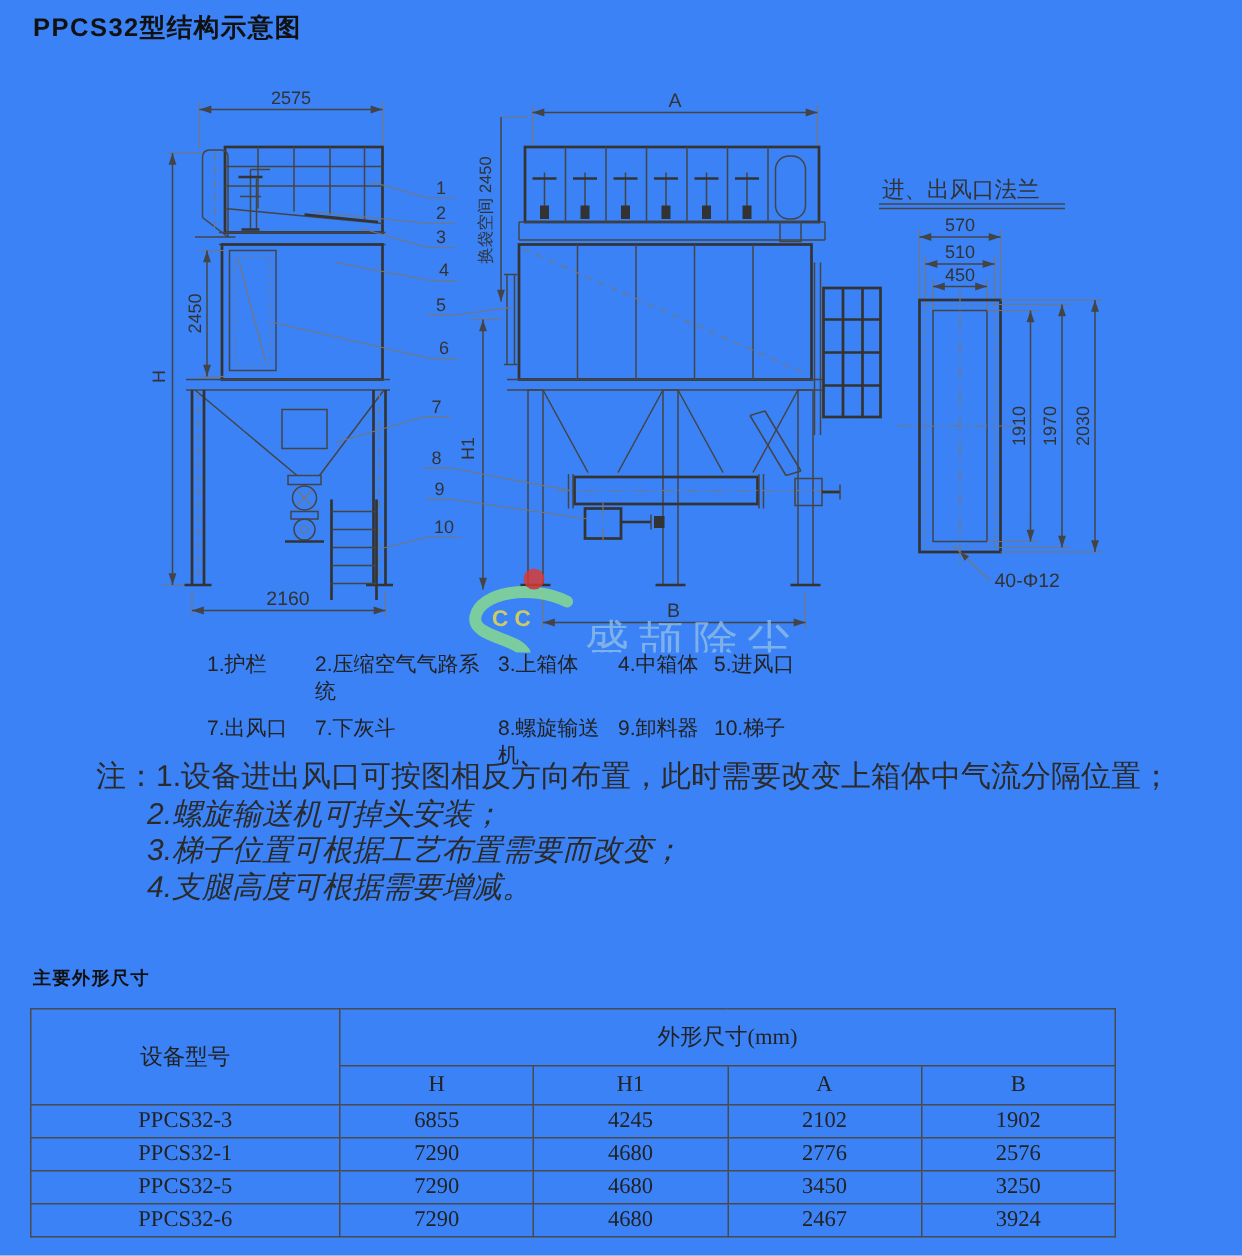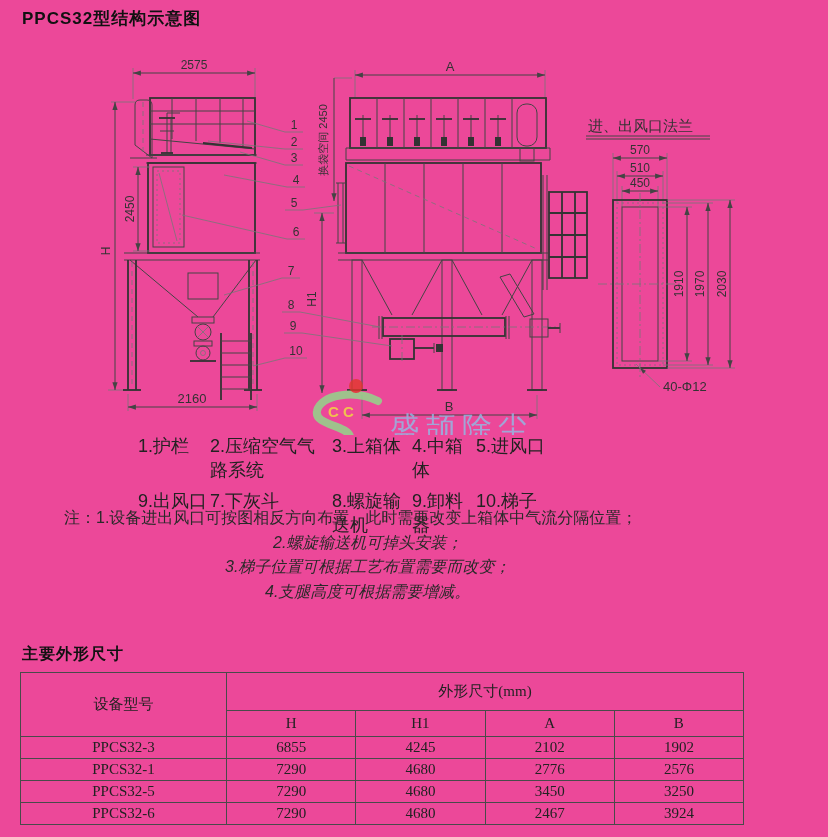--- a/index.html
+++ b/index.html
@@ -1,33 +1,33 @@
 <!DOCTYPE html>
 <html><head>
 <meta charset="utf-8">
 <style>
   html,body{margin:0;padding:0;background:#e8e8e8;}
-  .page{position:relative;width:828px;height:837px;background:#ec4899;overflow:hidden;
+  .page{position:relative;width:828px;height:837px;background:#3b82f6;overflow:hidden;
         font-family:"Liberation Sans","DejaVu Sans",sans-serif;color:#222;}
   .doc-title{position:absolute;left:22px;top:7px;font-size:17px;font-weight:bold;letter-spacing:1px;color:#111;}
   .drawing{position:absolute;left:0;top:55px;width:828px;height:380px;}
   .ln{stroke:#444;stroke-width:1;fill:none;}
   .ln2{stroke:#333;stroke-width:1.8;fill:none;}
   .thin{stroke:#777;stroke-width:0.8;fill:none;}
   .dim{stroke:#444;stroke-width:1;fill:none;marker-start:url(#arr);marker-end:url(#arr);}
   .dsh{stroke-dasharray:5,4;}
   .cl{stroke-dasharray:9,3,2,3;}
   .bolt{stroke-dasharray:2,3;stroke-width:0.8;}
   text.d{fill:#333;font-size:12px;font-family:"Liberation Sans","DejaVu Sans",sans-serif;text-anchor:middle;}
   text.cn{fill:#333;font-size:13px;}
   .parts{position:absolute;left:138px;top:434px;display:grid;
-         grid-template-columns:72px 122px 80px 64px 90px;row-gap:7px;font-size:18px;color:#222;}
-  .notes{position:absolute;left:64px;top:506px;font-size:16px;line-height:24.5px;color:#2a2a2a;text-align:center;}
+         grid-template-columns:72px 122px 80px 64px 90px;row-gap:7px;font-size:14px;color:#222;}
+  .notes{position:absolute;left:64px;top:506px;font-size:20px;line-height:24.5px;color:#2a2a2a;}
   .notes .ind{padding-left:34px;font-style:italic;}
-  .sec-title{position:absolute;left:22px;top:644px;font-size:16px;font-weight:bold;color:#111;letter-spacing:1px;}
+  .sec-title{position:absolute;left:22px;top:644px;font-size:12px;font-weight:bold;color:#111;letter-spacing:1px;}
   table.spec{position:absolute;left:20px;top:672px;width:724px;border-collapse:collapse;table-layout:fixed;
              font-family:"Liberation Serif","DejaVu Serif",serif;font-size:15px;color:#222;}
   table.spec td,table.spec th{border:1.5px solid #4a4a4a;text-align:center;font-weight:normal;padding:0;}
   .h1{height:38px;} .h2{height:26px;} .dr{height:22px;}
   .c-model{width:205px;}
 </style>
 </head>
 <body>
 
 <div class="page">
@@ -340,21 +340,21 @@
       <text x="390" y="383" font-size="30" letter-spacing="6" fill="#8fbde6">盛颉除尘</text>
     </g>
   </svg>
 
   <div class="parts">
     <span>1.护栏</span>
     <span>2.压缩空气气路系统</span>
     <span>3.上箱体</span>
     <span>4.中箱体</span>
     <span>5.进风口</span>
-    <span>9.出风口</span>
+    <span>7.出风口</span>
     <span>7.下灰斗</span>
     <span>8.螺旋输送机</span>
     <span>9.卸料器</span>
     <span>10.梯子</span>
   </div>
 
   <div class="notes">
     <div><span>注：</span><span>1.设备进出风口可按图相反方向布置，此时需要改变上箱体中气流分隔位置；</span></div>
     <div class="ind">2.螺旋输送机可掉头安装；</div>
     <div class="ind">3.梯子位置可根据工艺布置需要而改变；</div>

